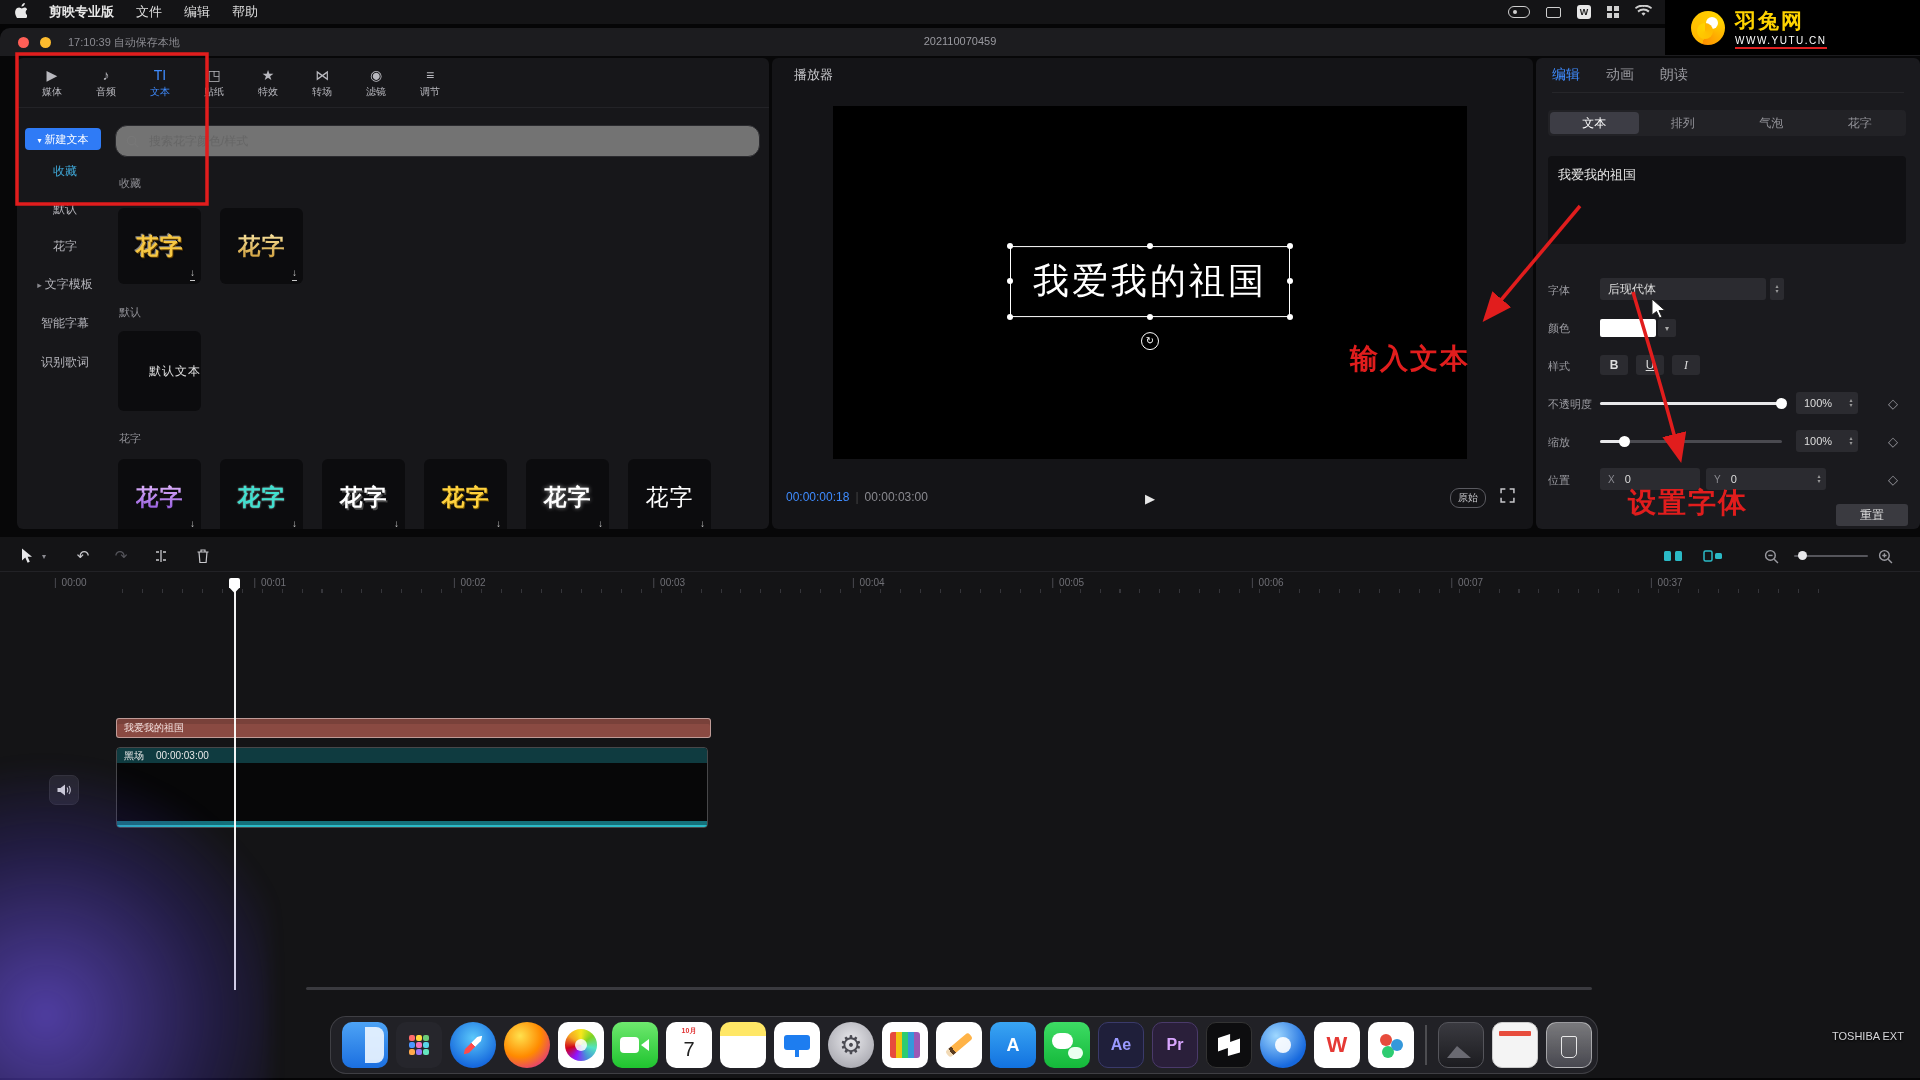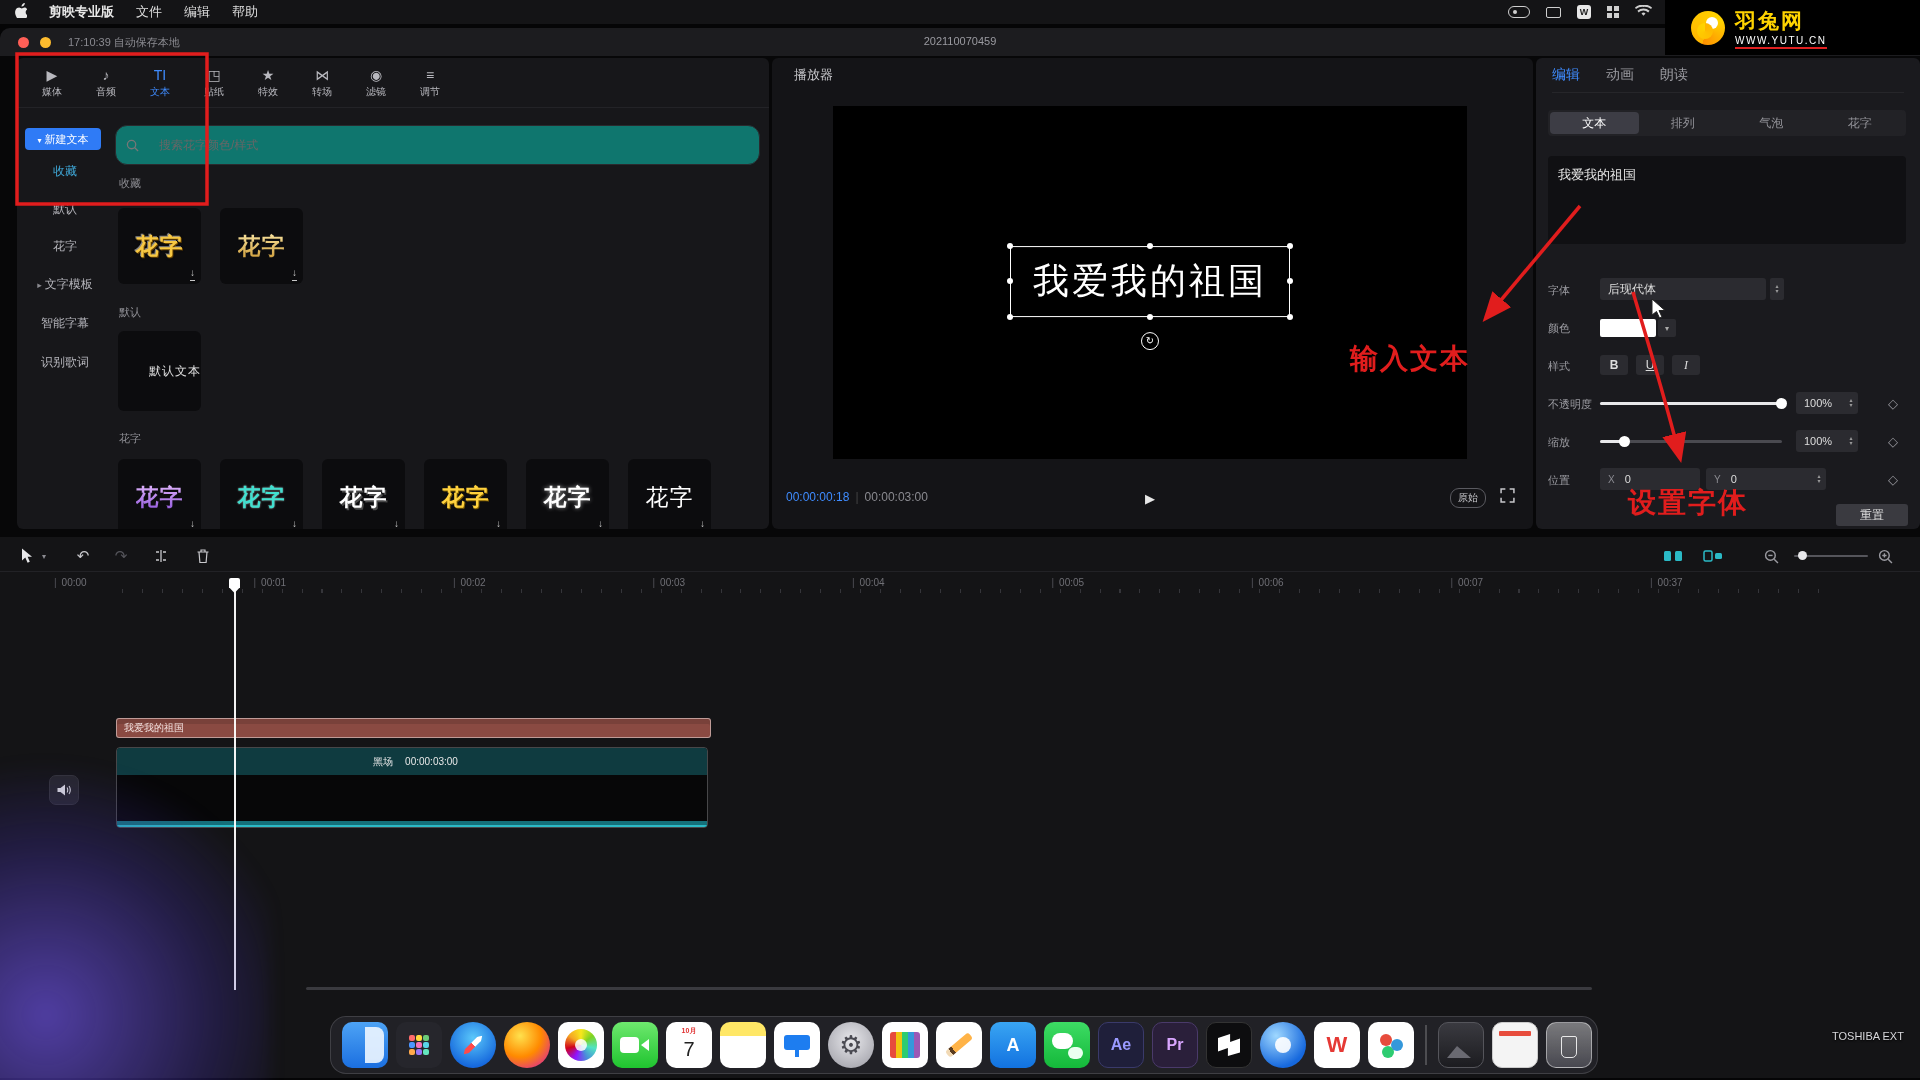--- a/index.html
+++ b/index.html
@@ -34,21 +34,21 @@
   .media-panel{left:17px;top:30px;width:752px;height:471px;border-radius:6px;}
   .player-panel{left:772px;top:30px;width:761px;height:471px;background:#141417;border-radius:6px;}
   .inspector-panel{left:1536px;top:30px;width:384px;height:471px;background:#1a1a1e;border-radius:6px;}
 
   
   .mtabbar{position:absolute;left:0;top:0;width:100%;height:50px;display:flex;padding-left:8px;border-bottom:1px solid #232327;}
   .mtab{width:54px;height:50px;display:flex;flex-direction:column;align-items:center;justify-content:center;gap:3px;color:#b8b8be;}
   .mtab-icon{font-size:14px;line-height:1;}
   .mtab-label{font-size:10px;}
   .mtab.active{color:#3f8cff;}
-  .search{position:absolute;left:98px;top:67px;width:645px;height:40px;background:#0f766e;border:1px solid #2a2a2e;border-radius:12px;display:flex;align-items:center;padding:0 10px;gap:18px;}
+  .search{position:absolute;left:98px;top:67px;width:645px;height:32px;background:#737373;border:1px solid #2a2a2e;border-radius:12px;display:flex;align-items:center;padding:0 10px;gap:8px;}
   .search input{flex:1;background:transparent;border:none;outline:none;color:#ddd;font-size:12px;font-family:inherit;}
   .search input::placeholder{color:#666;}
   .side-item{position:absolute;left:0;width:96px;text-align:center;font-size:12px;color:#b5b5bb;height:20px;line-height:20px;}
   .side-item.pill{left:8px;width:76px;background:#2f7bf6;color:#fff;border-radius:4px;font-size:11px;height:22px;line-height:22px;}
   .side-item.pill::before{content:"▾";font-size:8px;margin-right:3px;}
   .side-item.link{color:#3fa8d8;}
   .side-item.group::before{content:"▸";font-size:9px;margin-right:3px;color:#8a8a90;}
   .sec-label{position:absolute;font-size:11px;color:#8f8f95;}
   .tile-row{position:absolute;display:flex;gap:19px;}
   .tile{position:relative;width:83px;height:76px;background:#0c0c0e;border-radius:6px;display:flex;align-items:center;justify-content:center;flex:0 0 auto;}
@@ -129,21 +129,21 @@
   .zoom-slider{position:absolute;left:1794px;top:15px;width:74px;height:2px;background:#55555b;border-radius:1px;}
   .zoom-knob{position:absolute;left:4px;top:-4px;width:9px;height:9px;border-radius:50%;background:#e8e8ea;}
   .ruler{position:absolute;left:0;top:40px;width:1616px;height:18px;display:flex;padding-left:54px;}
   .rlabel{flex:0 0 199.5px;font-size:10px;color:#6f6f75;}
   .rlabel::before{content:"|";margin-right:5px;color:#55555b;}
   .ruler-ticks{position:absolute;left:122px;top:52px;width:1700px;height:4px;background:repeating-linear-gradient(90deg,#35353a 0 1px,transparent 1px 19.95px);}
   .playhead-line{position:absolute;left:234px;top:41px;width:1.5px;height:412px;background:#fff;opacity:.95;z-index:5;}
   .playhead-head{position:absolute;left:229px;top:41px;width:11px;height:15px;background:#fff;border-radius:2px;clip-path:polygon(0 0,100% 0,100% 62%,50% 100%,0 62%);z-index:6;}
   .clip-text{position:absolute;left:116px;top:181px;width:595px;height:20px;background:#8a4a42;border:1px solid rgba(255,255,255,.45);border-radius:3px;box-shadow:inset 0 5px 0 rgba(0,0,0,.12);display:flex;align-items:center;padding-left:7px;font-size:10px;color:#f2e2e0;}
   .clip-video{position:absolute;left:116px;top:210px;width:592px;height:81px;border-radius:4px;overflow:hidden;border:1px solid rgba(255,255,255,.22);display:flex;flex-direction:column;}
-  .cv-header{height:27px;background:#0f3b40;display:flex;align-items:center;gap:12px;padding-left:7px;font-size:10px;color:#e8e8e8;justify-content:center;}
+  .cv-header{height:15px;background:#0f3b40;display:flex;align-items:center;gap:12px;padding-left:7px;font-size:10px;color:#e8e8e8;}
   .cv-body{flex:1;background:#070708;}
   .cv-footer{height:6px;background:#15707a;border-bottom:2px solid #2bbac6;}
   .mute-btn{position:absolute;left:49px;top:238px;width:30px;height:30px;background:#26262b;border:1px solid #333338;border-radius:7px;display:flex;align-items:center;justify-content:center;}
   .scroll-hint{position:absolute;left:306px;top:450px;width:1286px;height:3px;background:#3a3a3f;border-radius:2px;}
 
   
   .dock{position:absolute;left:330px;top:1016px;width:1268px;height:58px;background:rgba(44,44,52,.55);border:1px solid rgba(255,255,255,.14);border-radius:16px;display:flex;align-items:center;gap:8px;padding:0 11px;z-index:40;}
   .dock-icon{position:relative;width:46px;height:46px;border-radius:10px;flex:0 0 auto;overflow:hidden;}
   .di-glyph{position:absolute;inset:0;display:flex;align-items:center;justify-content:center;font-size:18px;font-weight:700;color:#fff;}
   .di-sub{position:absolute;left:0;right:0;top:4px;text-align:center;font-size:7px;color:#e03030;font-weight:700;}

